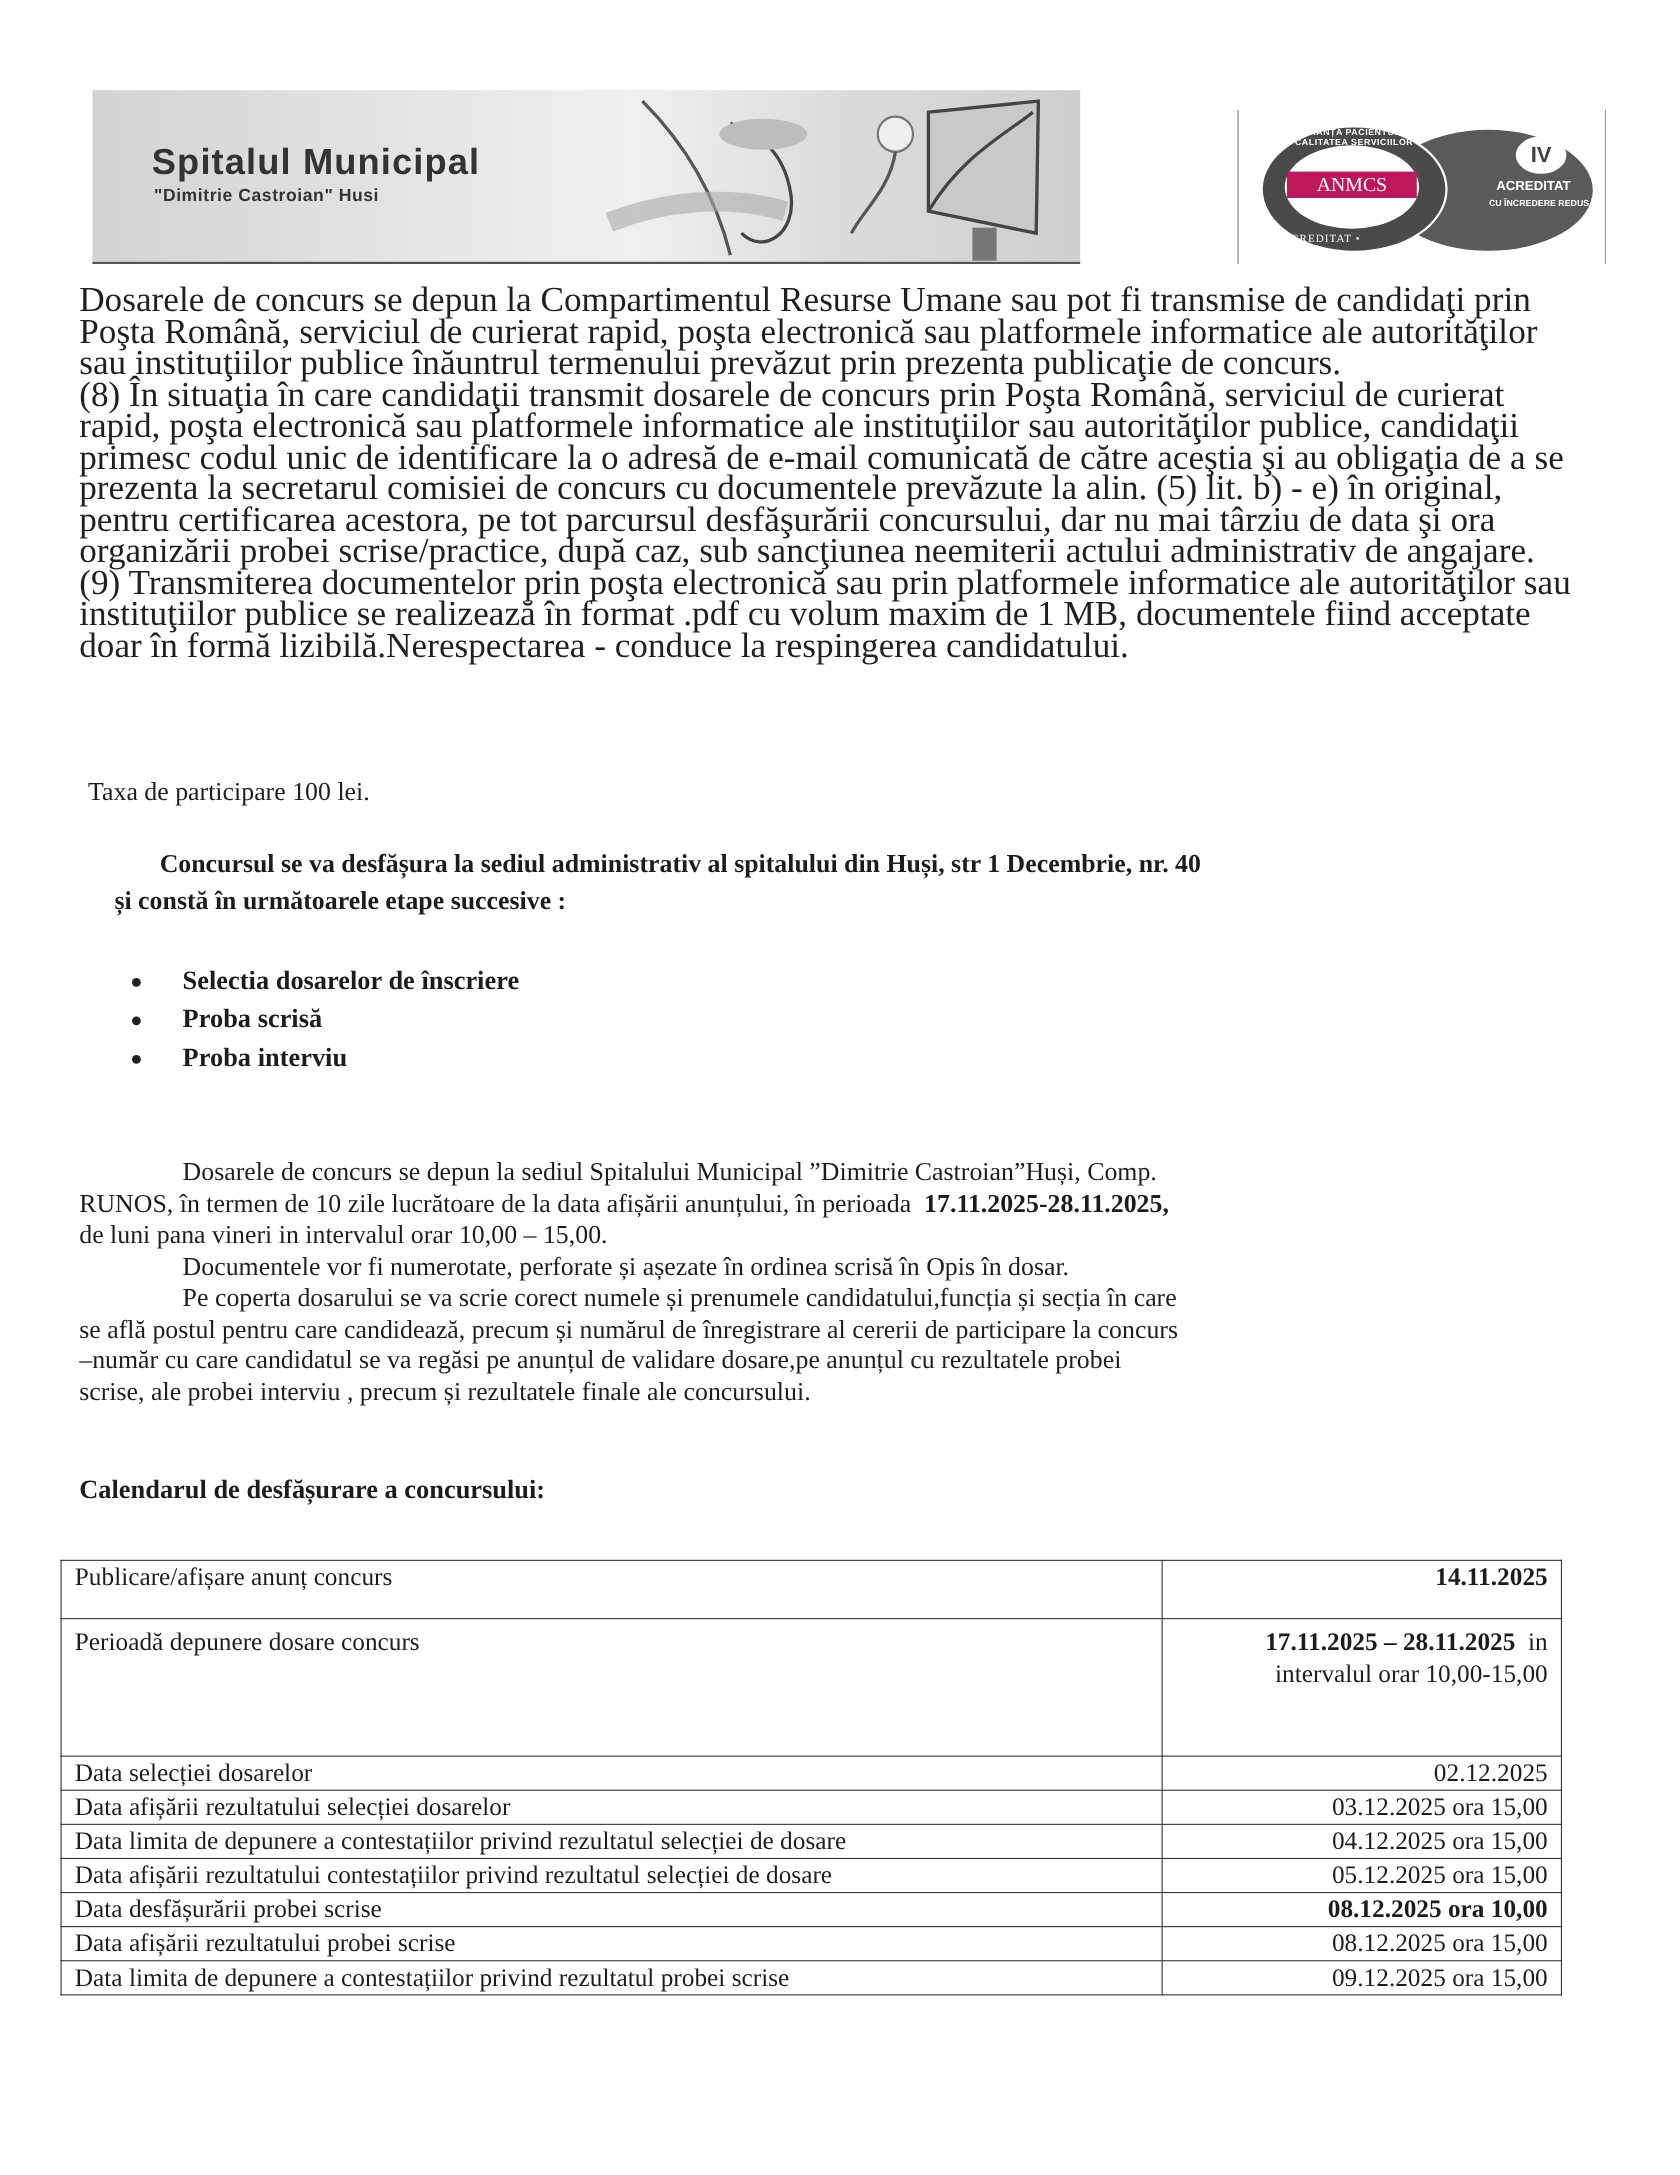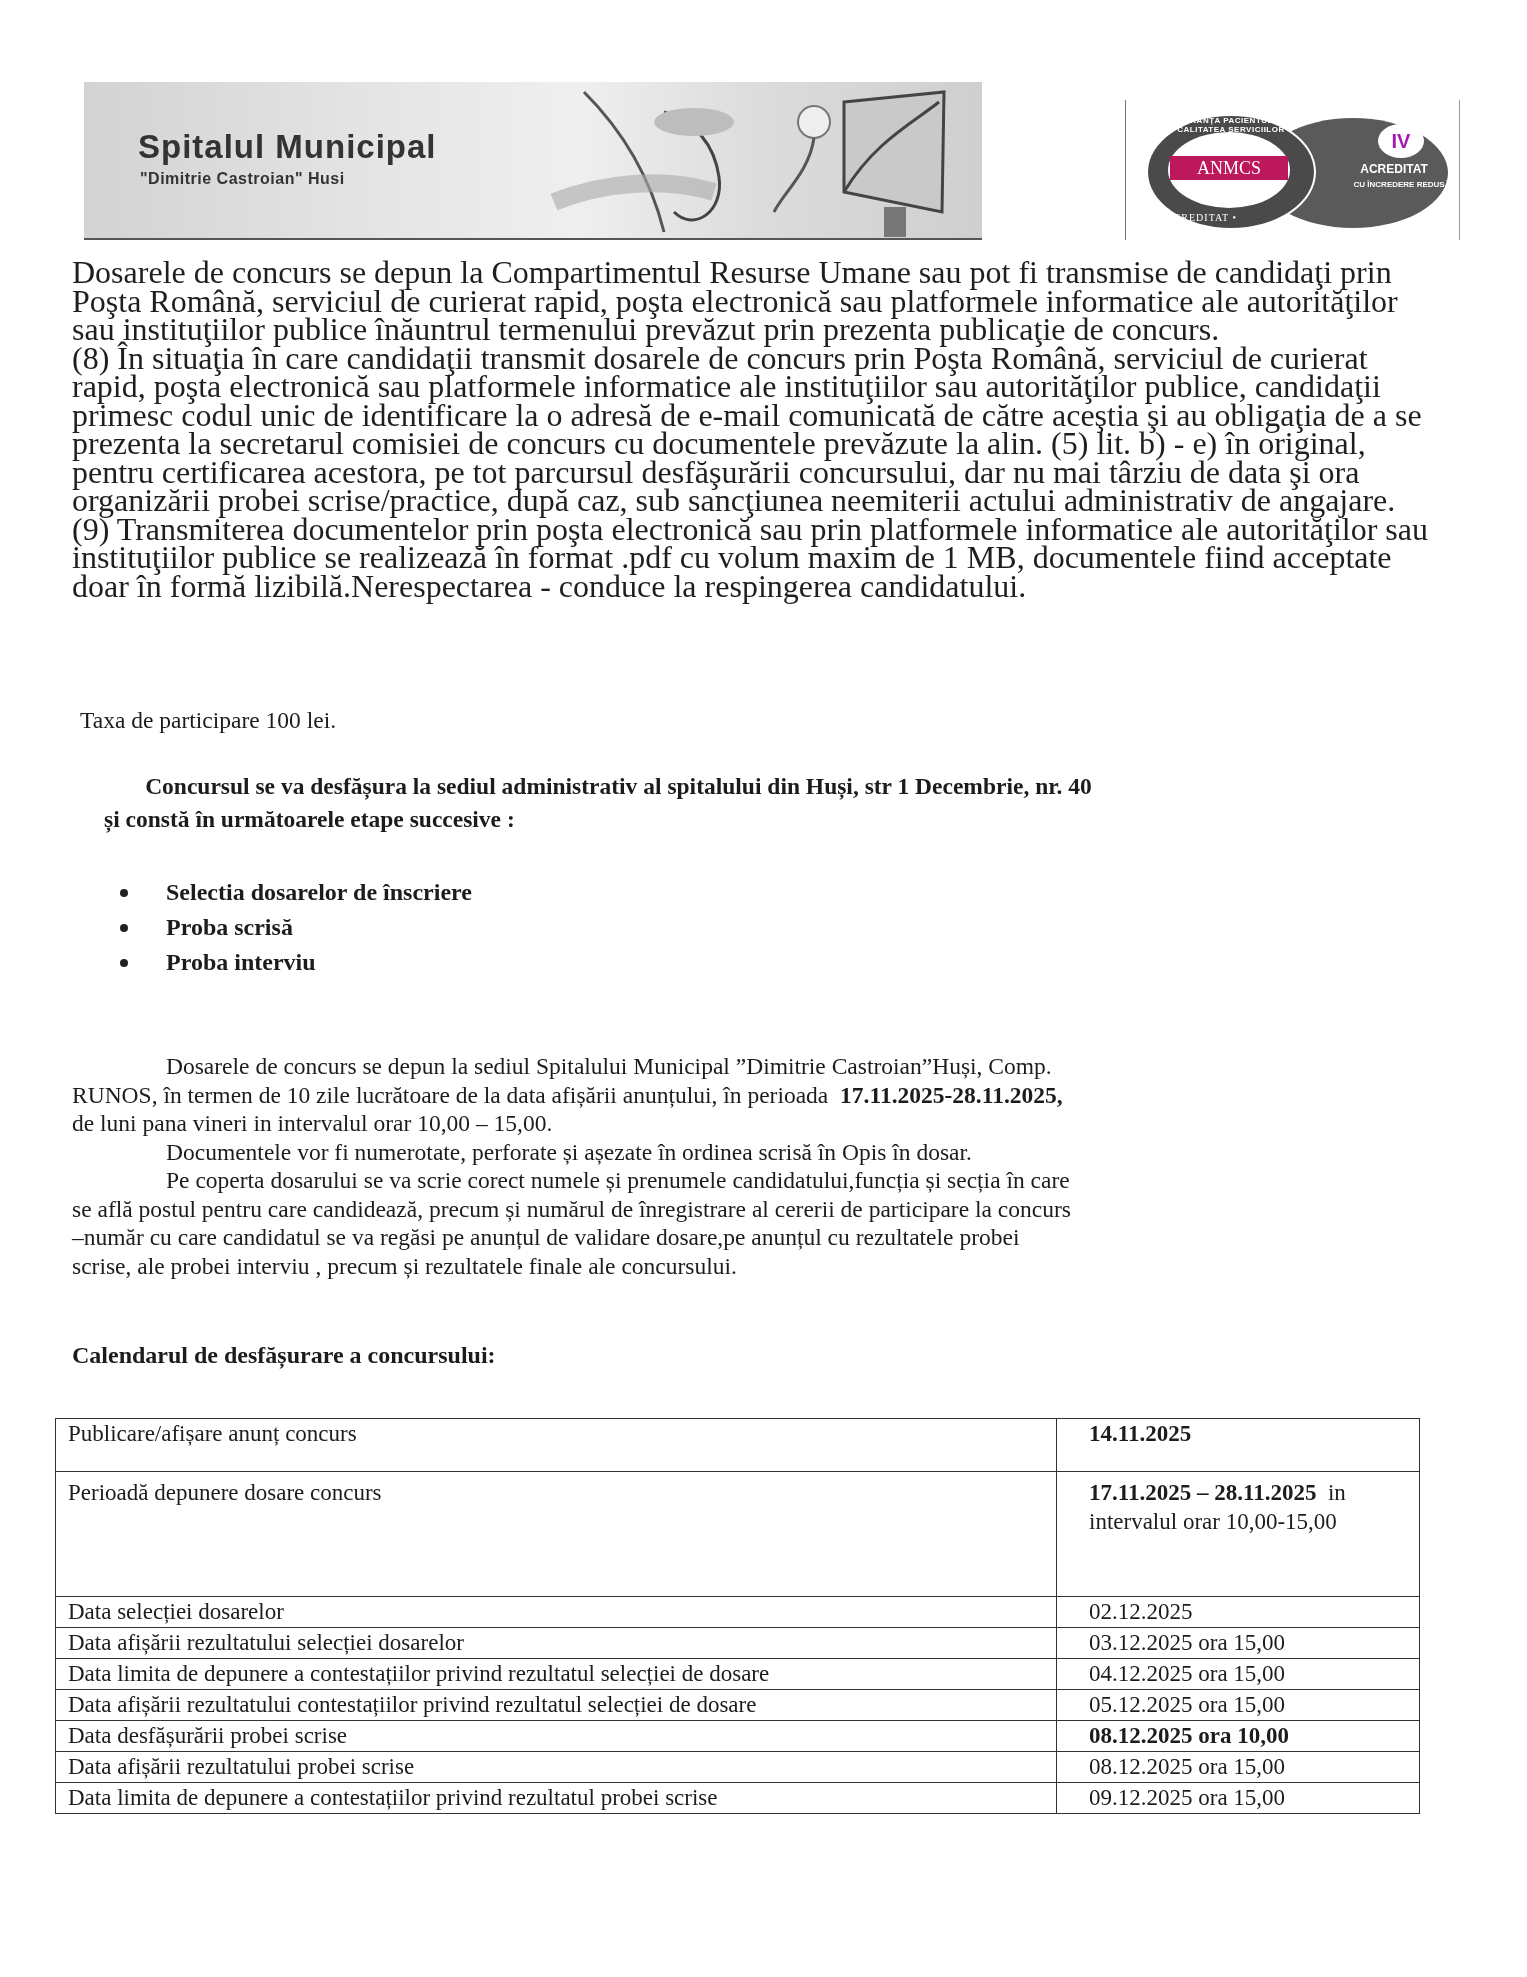--- a/index.html
+++ b/index.html
@@ -25,21 +25,21 @@
   .badge-oval-front { position: absolute; left: 0; top: 0; width: 170px; height: 116px; border-radius: 50%;
                       background: #4a4a4a; border: 2px solid #fff; box-sizing: border-box; }
   .badge-inner { position: absolute; left: 22px; top: 18px; width: 122px; height: 76px; border-radius: 50%; background: #fff; }
   .badge-anmcs { position: absolute; left: 24px; top: 42px; width: 118px; height: 24px; background: #be185d; color: #fff;
                  font-family: "Liberation Serif", serif; font-size: 18px; text-align: center; line-height: 24px; }
   .badge-ring-top { position: absolute; left: 12px; top: 2px; width: 146px; text-align: center; color: #fff;
                     font-family: "Liberation Sans", sans-serif; font-size: 8px; font-weight: bold; letter-spacing: 0.5px; }
   .badge-ring-bottom { position: absolute; left: 12px; top: 98px; width: 146px; text-align: left; color: #fff;
                        font-family: "Liberation Serif", serif; font-size: 10px; letter-spacing: 1px; }
   .badge-iv { position: absolute; left: 232px; top: 10px; width: 46px; height: 34px; border-radius: 50%; background: #fff;
-              font-family: "Liberation Sans", sans-serif; font-size: 20px; font-weight: bold; color: #a21caf; text-align: center; line-height: 34px; }
+              font-family: "Liberation Sans", sans-serif; font-size: 20px; font-weight: bold; color: #404040; text-align: center; line-height: 34px; }
   .badge-acr { position: absolute; left: 192px; top: 48px; width: 112px; text-align: center; color: #fff;
                font-family: "Liberation Sans", sans-serif; font-weight: bold; font-size: 12px; }
   .badge-acr-sub { position: absolute; left: 200px; top: 66px; width: 112px; text-align: center; color: #fff;
                    font-family: "Liberation Sans", sans-serif; font-weight: bold; font-size: 8px; line-height: 10px; }
 
   
   .para { position: absolute; font-size: 32px; line-height: 28.5px; color: #1f1f1f; }
   .p1 { left: 72px; top: 258px; width: 1300px; }
   .p1 .line { display: block; white-space: nowrap; }
   .fee { position: absolute; left: 80px; top: 707px; font-size: 23.5px; }
@@ -53,21 +53,21 @@
   .p2 .line { display: block; white-space: nowrap; }
   .ind { padding-left: 94px; }
   .bold { font-weight: bold; }
 
   .cal-title { position: absolute; left: 72px; top: 1342px; font-size: 24px; font-weight: bold; }
 
   
   table.cal { position: absolute; left: 55px; top: 1418px; width: 1365px; border-collapse: collapse; }
   table.cal td { border: 1.5px solid #333; font-size: 23px; padding: 0 12px; vertical-align: top; line-height: 29px; }
   table.cal td.c1 { width: 976px; }
-  table.cal td.c2 { padding-left: 32px; }
+  table.cal td.c2 { padding-left: 32px; text-align: right; }
   table.cal tr.tall1 td { height: 52px; }
   table.cal tr.tall2 td { height: 118px; padding-top: 6px; }
   table.cal tr.norm td { height: 30px; }
   .c2 .b { font-weight: bold; }
 </style>
 </head>
 <body>
 
 <div class="header">
   <div class="banner">

